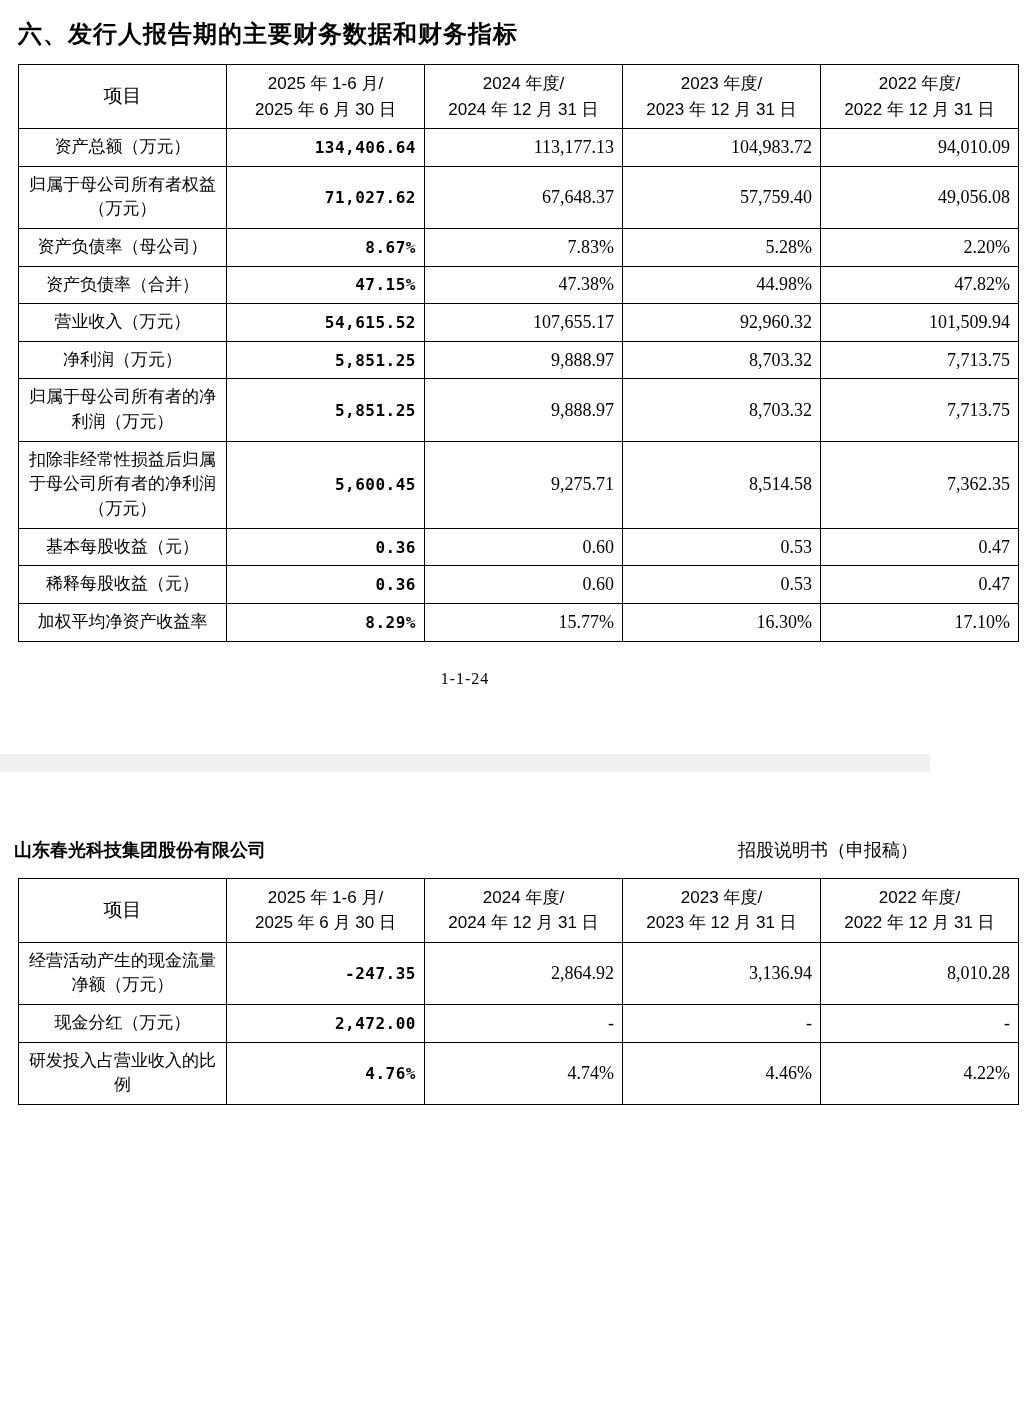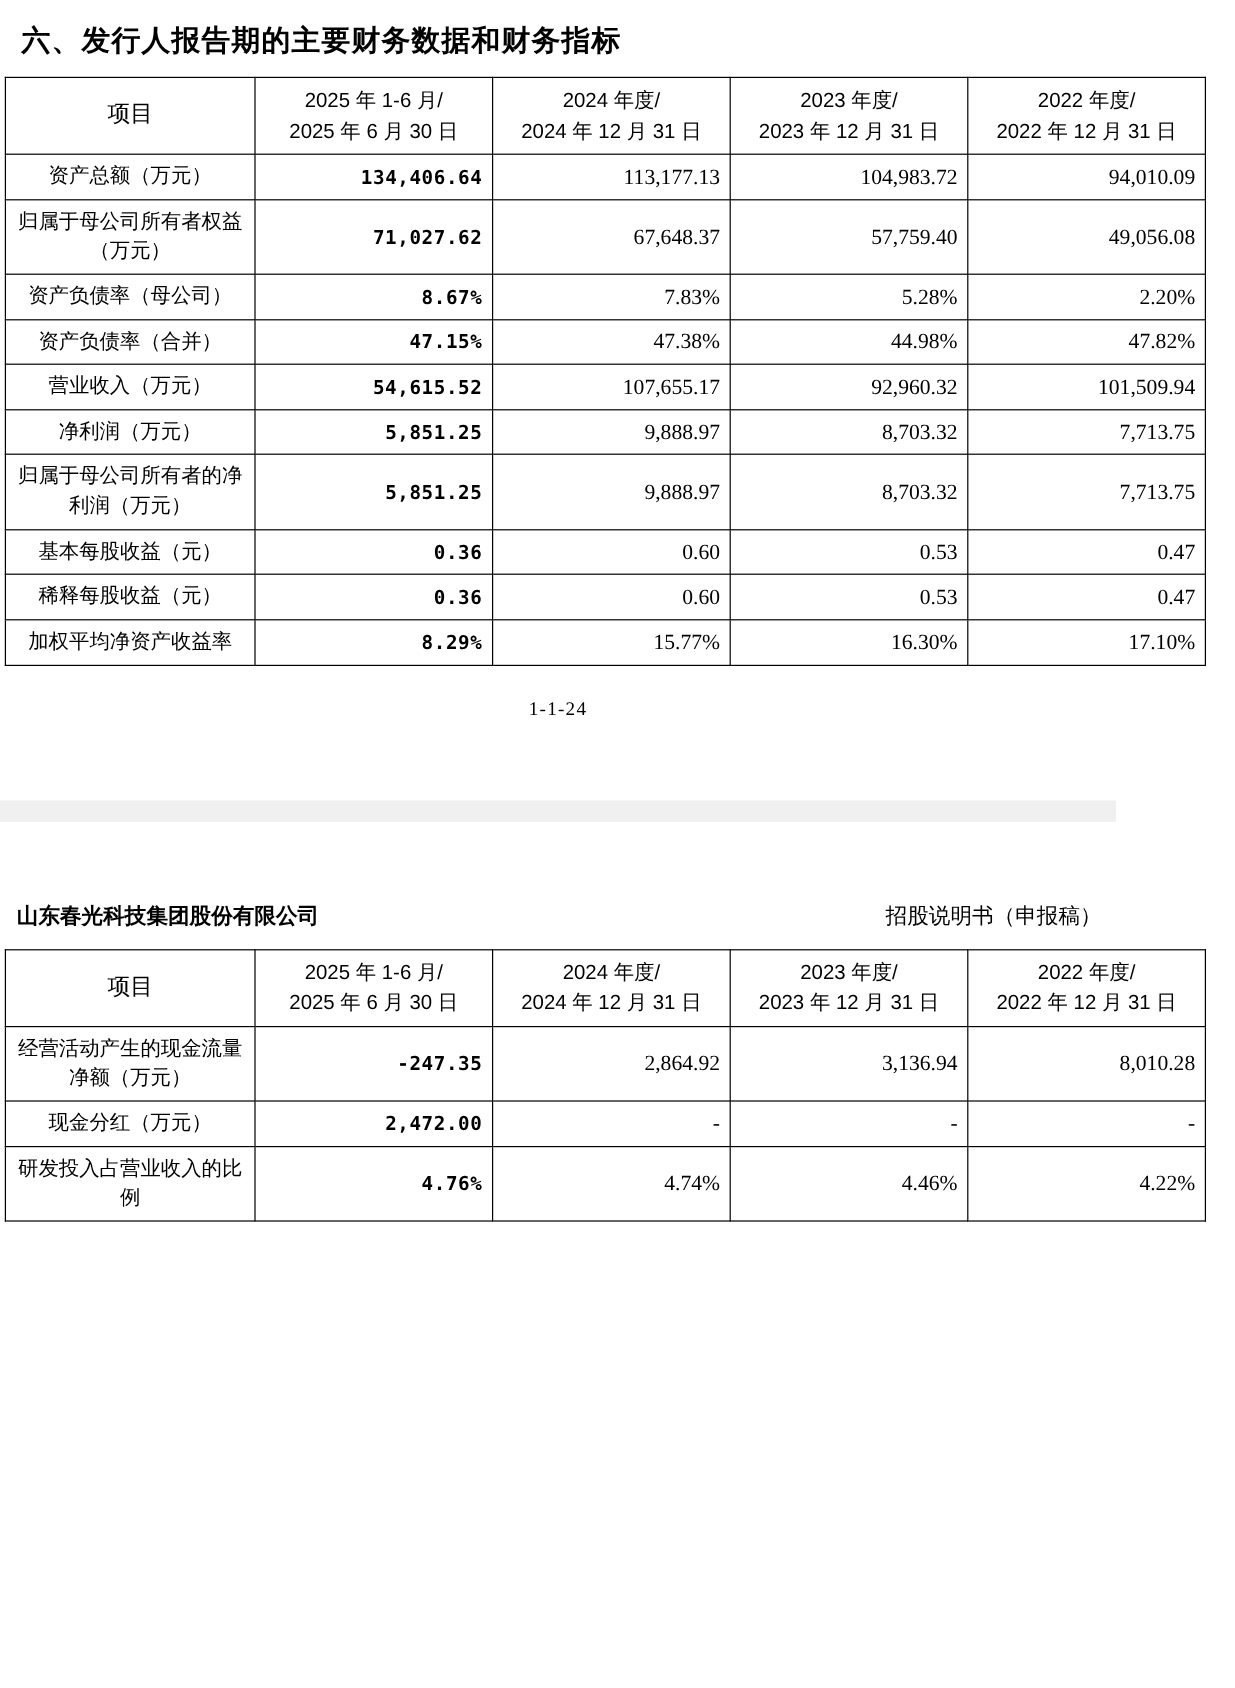--- a/index.html
+++ b/index.html
@@ -23,21 +23,21 @@
   .section-title {
     font-family: "Liberation Sans", "DejaVu Sans", sans-serif;
     font-weight: bold;
     font-size: 24px;
     letter-spacing: 1px;
     padding: 18px 0 14px 18px;
   }
   table.fin {
     border-collapse: collapse;
     table-layout: fixed;
-    margin-left: 4px;
+    margin-left: 18px;
     width: 1000px;
     font-size: 17px;
   }
   table.fin td, table.fin th {
     border: 1px solid #000;
     padding: 6px 8px;
     vertical-align: middle;
     font-weight: normal;
   }
   .col-item   { width: 208px; }
@@ -181,20 +181,27 @@
         <td class="val past">7,713.75</td>
       </tr>
       <tr>
         <td class="label">归属于母公司所有者的净利润（万元）</td>
         <td class="val cur">5,851.25</td>
         <td class="val past">9,888.97</td>
         <td class="val past">8,703.32</td>
         <td class="val past">7,713.75</td>
       </tr>
       <tr>
+        <td class="label">扣除非经常性损益后归属于母公司所有者的净利润（万元）</td>
+        <td class="val cur">5,600.45</td>
+        <td class="val past">9,275.71</td>
+        <td class="val past">8,514.58</td>
+        <td class="val past">7,362.35</td>
+      </tr>
+      <tr>
         <td class="label">基本每股收益（元）</td>
         <td class="val cur">0.36</td>
         <td class="val past">0.60</td>
         <td class="val past">0.53</td>
         <td class="val past">0.47</td>
       </tr>
       <tr>
         <td class="label">稀释每股收益（元）</td>
         <td class="val cur">0.36</td>
         <td class="val past">0.60</td>

